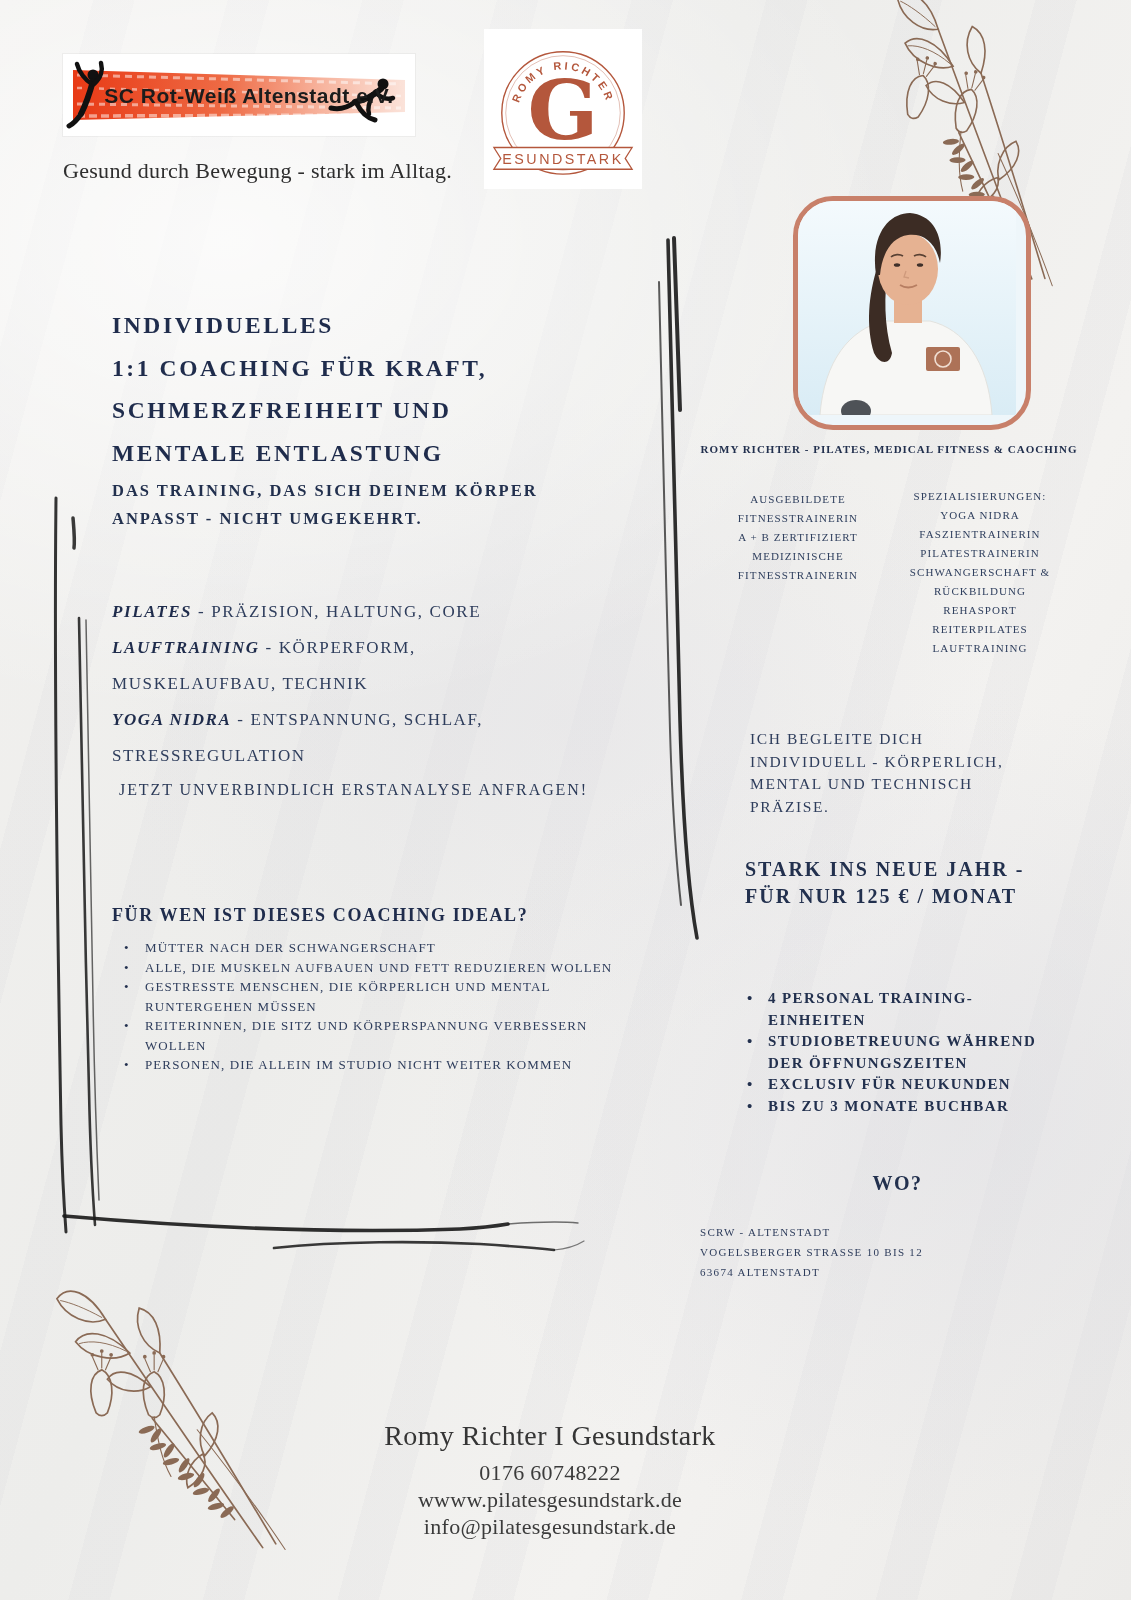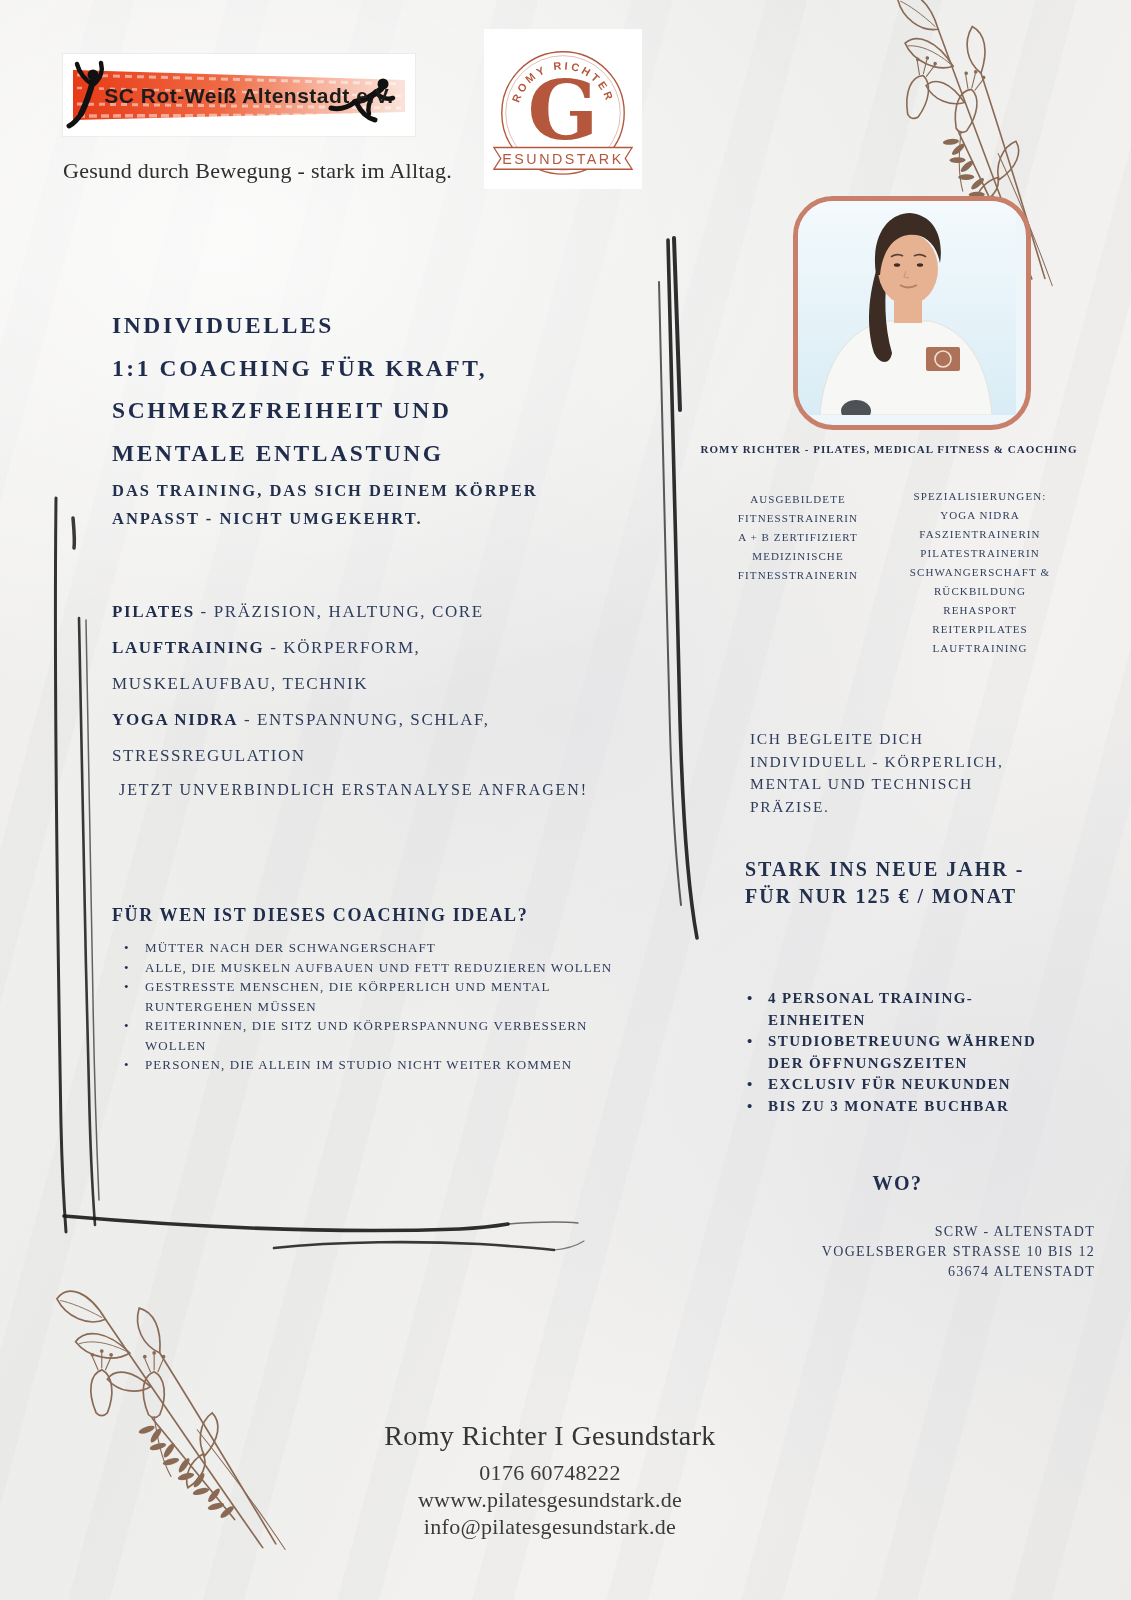--- a/index.html
+++ b/index.html
@@ -30,27 +30,27 @@
   .col-specs{left:880px;top:487px;width:200px;text-align:center;font-size:11px;letter-spacing:1.1px;line-height:19px;color:#30405f;}
 
   .statement{left:750px;top:680px;width:300px;font-size:15.5px;letter-spacing:1.6px;line-height:22.5px;color:#2e3d5c;margin-top:48px;}
 
   .offer-heading{left:745px;top:856px;width:340px;font-size:20px;font-weight:bold;letter-spacing:2px;line-height:27px;color:#22304e;}
   .offer-list{left:745px;top:988px;width:335px;margin:0;padding:0;list-style:none;}
   .offer-list li{position:relative;padding-left:23px;font-size:15px;font-weight:bold;letter-spacing:1.4px;line-height:21.5px;color:#22304e;}
   .offer-list li::before{content:"•";position:absolute;left:2px;top:0;font-size:15px;}
 
   .where{left:700px;top:1172px;width:395px;text-align:center;font-size:20px;font-weight:bold;letter-spacing:1.5px;color:#22304e;}
-  .address{left:700px;top:1222px;width:395px;text-align:right;font-size:14px;letter-spacing:1.3px;line-height:20px;color:#2e3d5c;}
+  .address{left:700px;top:1222px;width:395px;text-align:left;font-size:11px;letter-spacing:1.3px;line-height:20px;color:#2e3d5c;}
 
   .headline{left:112px;top:304px;font-size:23.5px;font-weight:bold;letter-spacing:2.6px;line-height:42.5px;color:#1f2c4c;}
   .subheadline{left:112px;top:477px;font-size:16.5px;font-weight:bold;letter-spacing:2px;line-height:28px;color:#22304e;}
 
   .services{left:112px;top:594px;width:490px;font-size:17px;letter-spacing:1.6px;line-height:36px;color:#2e3d5c;}
-  .services b{color:#1f2c4c;}
+  .services b{color:#1f2c4c;font-style:italic;}
 
   .cta{left:119px;top:781px;font-size:16px;letter-spacing:1.9px;color:#2b3a58;}
 
   .ideal-heading{left:112px;top:905px;font-size:18px;font-weight:bold;letter-spacing:1.6px;color:#1f2c4c;}
   .ideal-list{left:118px;top:938px;width:585px;margin:0;padding:0;list-style:none;}
   .ideal-list li{position:relative;padding-left:27px;font-size:13px;letter-spacing:1.1px;line-height:19.5px;color:#2e3d5c;}
   .ideal-list li::before{content:"•";position:absolute;left:6px;top:0;color:#22304e;}
 
   .footer-name{left:250px;top:1412px;width:600px;text-align:center;font-size:28px;color:#353535;letter-spacing:.4px;margin-top:8px;}
   .footer-line{left:250px;width:600px;text-align:center;font-size:22px;color:#3b3b3b;letter-spacing:.3px;}

